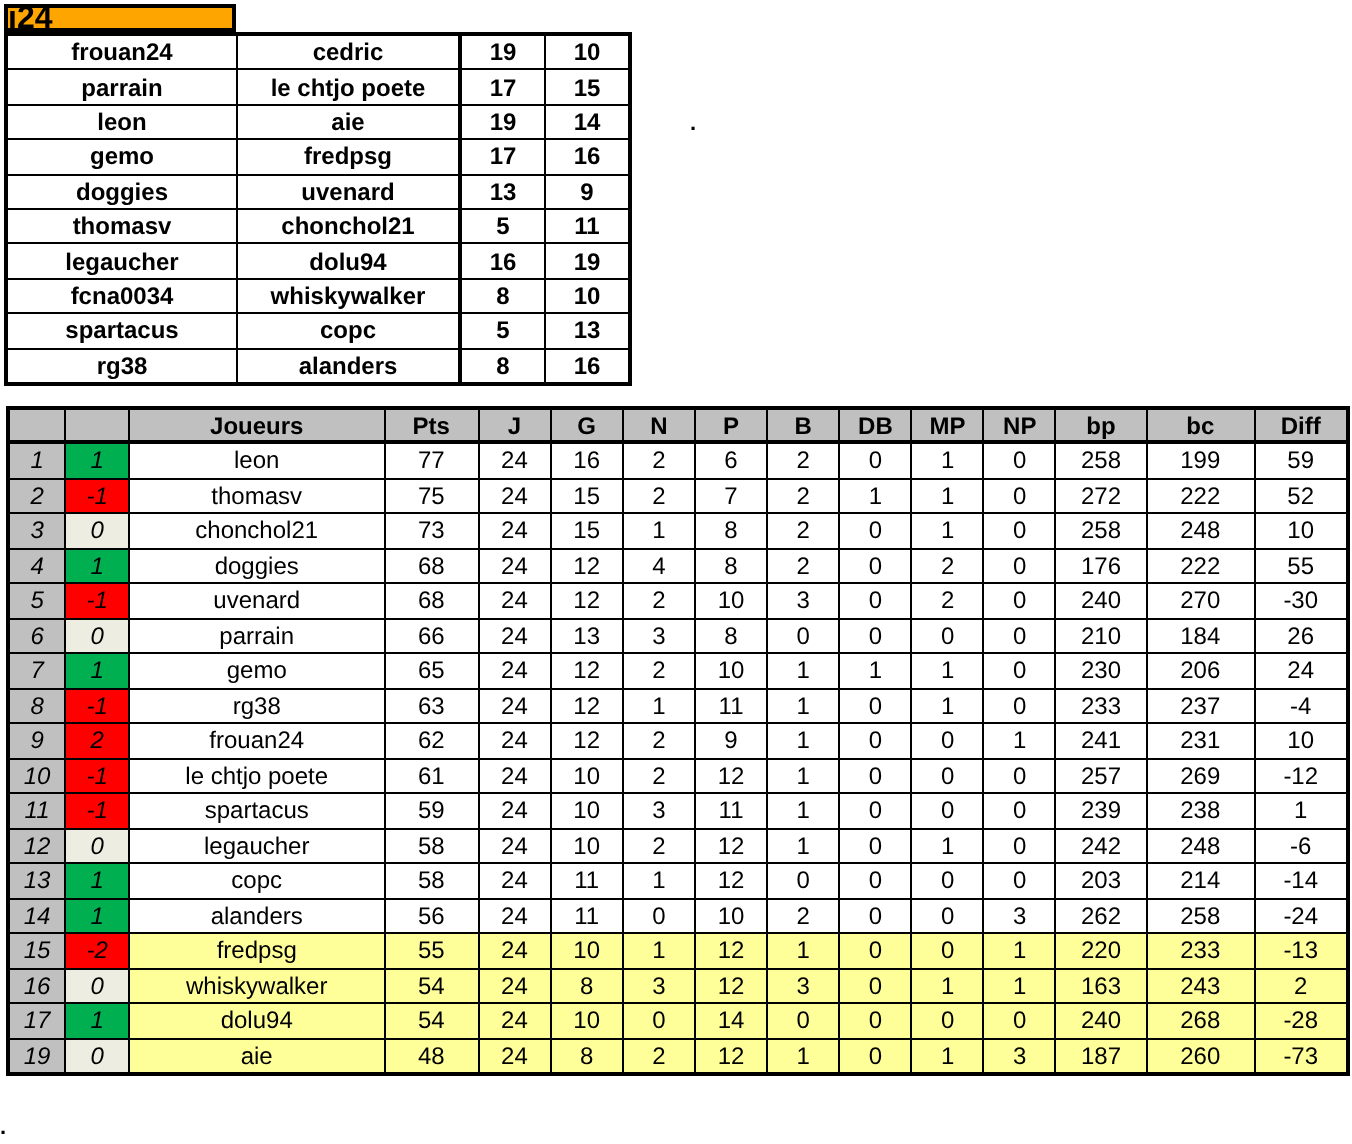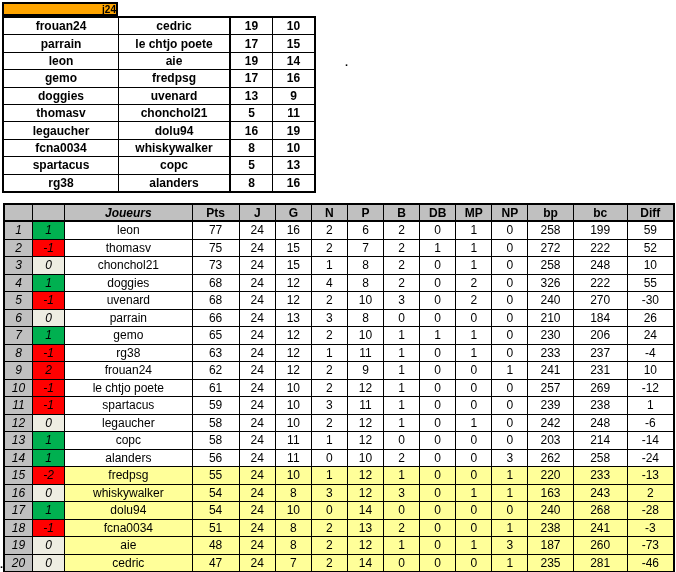--- a/index.html
+++ b/index.html
@@ -13,21 +13,21 @@
     --zero-bg:#EEEDE2; --relegation-bg:#FFFF99; --fixture-header-bg:#FFA500;
     --border:#000000;
   }
   table { border-collapse:collapse; table-layout:fixed; }
   td, th { padding:0; text-align:center; vertical-align:middle; overflow:hidden; white-space:nowrap; }
 
   
   .fixture-tab {
     position:absolute; left:2px; top:2px; width:112px; height:10px;
     background:var(--fixture-header-bg); border:2px solid var(--border);
-    font-size:10px; font-weight:bold; text-align:right; line-height:11px;
+    font-size:16px; font-weight:bold; text-align:left; line-height:11px;
   }
   .fixtures {
     position:absolute; left:2px; top:16px; width:311px;
     border:2px solid var(--border); font-size:12px; font-weight:bold;
   }
   .fixtures td { border:1px solid var(--border); height:16.4px; }
   .fixtures td.home       { width:114px; }
   .fixtures td.away       { width:110px; }
   .fixtures td.home_score { width:41px; border-left:2px solid var(--border); }
   .fixtures td.away_score { width:41px; }
@@ -35,21 +35,21 @@
   
   .standings {
     position:absolute; left:3px; top:203px; width:672px;
     border:2px solid var(--border); font-size:12px;
   }
   .standings th, .standings td { border:1px solid var(--border); }
   .standings th {
     background:var(--header-bg); font-weight:bold; height:15px;
     border-bottom:2px solid var(--border);
   }
-  .standings th.joueurs { font-style:italic; }
+  .standings th.joueurs { }
   .standings td { height:16.5px; font-weight:normal; }
   .cell-rank { background:var(--rank-bg); font-weight:bold; font-style:italic; }
   .cell-move { font-weight:bold; font-style:italic; }
   .cell-move.up   { background:var(--up-bg); }
   .cell-move.down { background:var(--down-bg); }
   .cell-move.zero { background:var(--zero-bg); }
   .cell-player, .cell-pts, .cell-diff { font-weight:bold; }
   .cell-player, .cell-pts, .cell-j, .cell-bp, .cell-diff { border-left:2px solid var(--border); }
   tr.relegation td { background:var(--relegation-bg); }
   tr.relegation td.cell-rank { background:var(--rank-bg); }
@@ -215,21 +215,21 @@
         <td class="cell-player">doggies</td>
         <td class="cell-pts">68</td>
         <td class="cell-j">24</td>
         <td class="cell-g">12</td>
         <td class="cell-n">4</td>
         <td class="cell-p">8</td>
         <td class="cell-b">2</td>
         <td class="cell-db">0</td>
         <td class="cell-mp">2</td>
         <td class="cell-np">0</td>
-        <td class="cell-bp">326</td>
+        <td class="cell-bp">176</td>
         <td class="cell-bc">222</td>
         <td class="cell-diff">55</td>
       </tr>
       <tr>
         <td class="cell-rank">5</td>
         <td class="cell-move down">-1</td>
         <td class="cell-player">uvenard</td>
         <td class="cell-pts">68</td>
         <td class="cell-j">24</td>
         <td class="cell-g">12</td>
@@ -441,67 +441,33 @@
         <td class="cell-p">14</td>
         <td class="cell-b">0</td>
         <td class="cell-db">0</td>
         <td class="cell-mp">0</td>
         <td class="cell-np">0</td>
         <td class="cell-bp">240</td>
         <td class="cell-bc">268</td>
         <td class="cell-diff">-28</td>
       </tr>
       <tr class="relegation">
-        <td class="cell-rank">18</td>
-        <td class="cell-move down">-1</td>
-        <td class="cell-player">fcna0034</td>
-        <td class="cell-pts">51</td>
-        <td class="cell-j">24</td>
-        <td class="cell-g">8</td>
-        <td class="cell-n">2</td>
-        <td class="cell-p">13</td>
-        <td class="cell-b">2</td>
-        <td class="cell-db">0</td>
-        <td class="cell-mp">0</td>
-        <td class="cell-np">1</td>
-        <td class="cell-bp">238</td>
-        <td class="cell-bc">241</td>
-        <td class="cell-diff">-3</td>
-      </tr>
-      <tr class="relegation">
         <td class="cell-rank">19</td>
         <td class="cell-move zero">0</td>
         <td class="cell-player">aie</td>
         <td class="cell-pts">48</td>
         <td class="cell-j">24</td>
         <td class="cell-g">8</td>
         <td class="cell-n">2</td>
         <td class="cell-p">12</td>
         <td class="cell-b">1</td>
         <td class="cell-db">0</td>
         <td class="cell-mp">1</td>
         <td class="cell-np">3</td>
         <td class="cell-bp">187</td>
         <td class="cell-bc">260</td>
         <td class="cell-diff">-73</td>
       </tr>
-      <tr class="relegation">
-        <td class="cell-rank">20</td>
-        <td class="cell-move zero">0</td>
-        <td class="cell-player">cedric</td>
-        <td class="cell-pts">47</td>
-        <td class="cell-j">24</td>
-        <td class="cell-g">7</td>
-        <td class="cell-n">2</td>
-        <td class="cell-p">14</td>
-        <td class="cell-b">0</td>
-        <td class="cell-db">0</td>
-        <td class="cell-mp">0</td>
-        <td class="cell-np">1</td>
-        <td class="cell-bp">235</td>
-        <td class="cell-bc">281</td>
-        <td class="cell-diff">-46</td>
-      </tr>
     </tbody>
 </table>
 
 <span class="stray stray-1">.</span>
 <span class="stray stray-2">.</span>
 
 </body></html>

